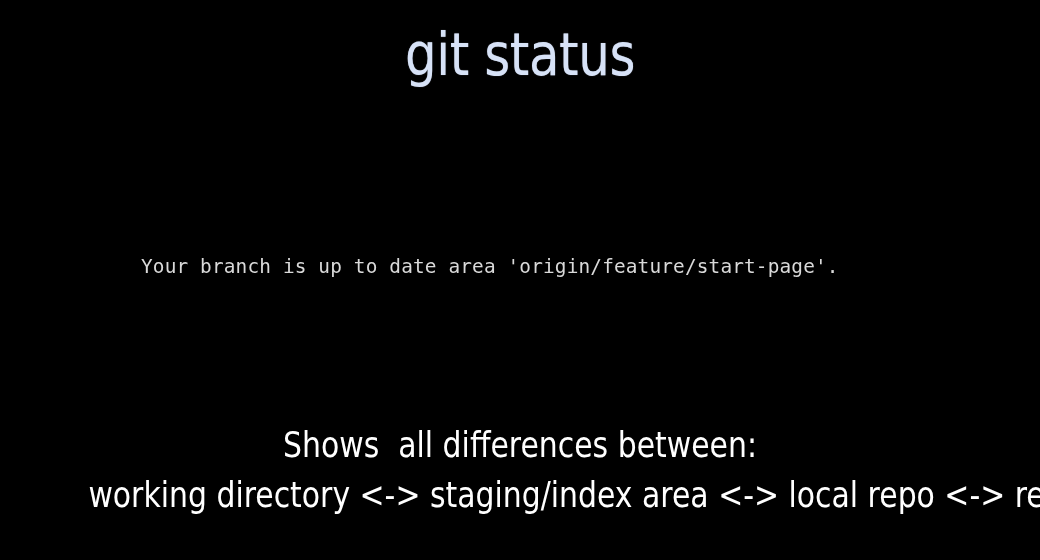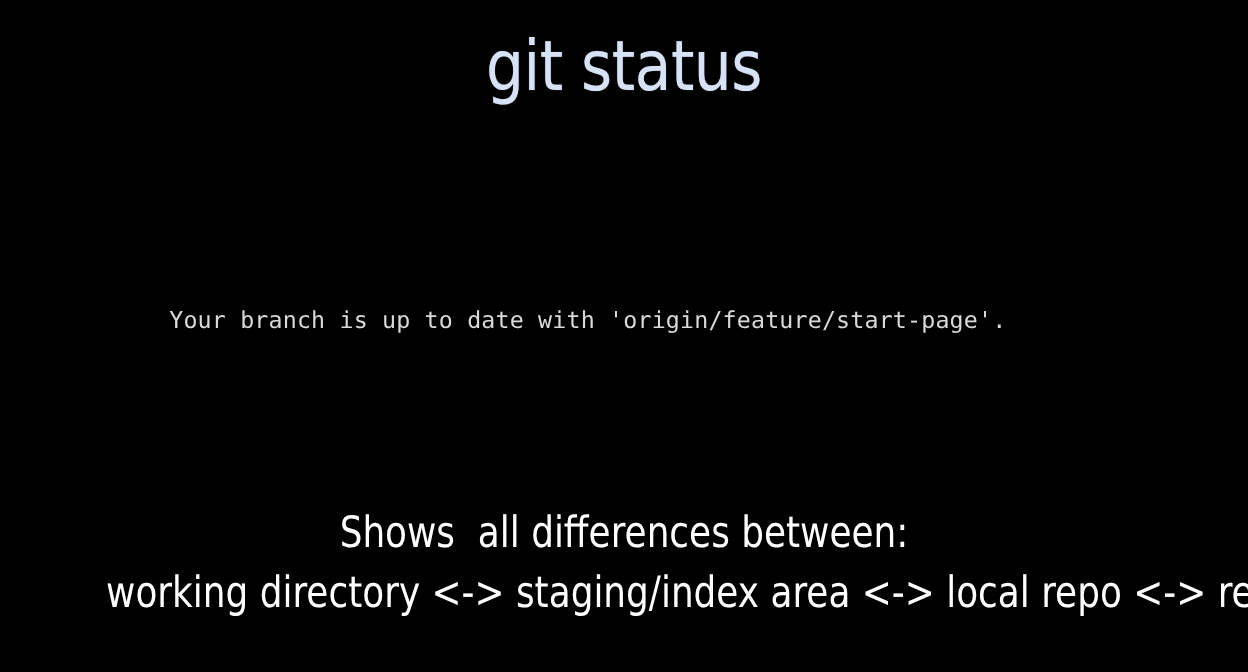--- a/index.html
+++ b/index.html
@@ -89,21 +89,21 @@
   }
 </style>
 </head>
 <body>
 
 <div class="slide">
 
   <div class="slide-title">git status</div>
 
   <div class="terminal-block">
-    <span class="terminal-line">Your branch is up to date with 'origin/feature/start-page'.</span>
+    <span class="terminal-line">Your branch is up to date area 'origin/feature/start-page'.</span>
     <span class="terminal-line blank"></span>
   </div>
 
   <div class="caption caption-line-1">Shows  all differences between:</div>
 
   <div class="caption caption-line-2">working directory &lt;-&gt; staging/index area &lt;-&gt; local repo &lt;-&gt; remote repo</div>
 
 </div>
 
 </body></html>

